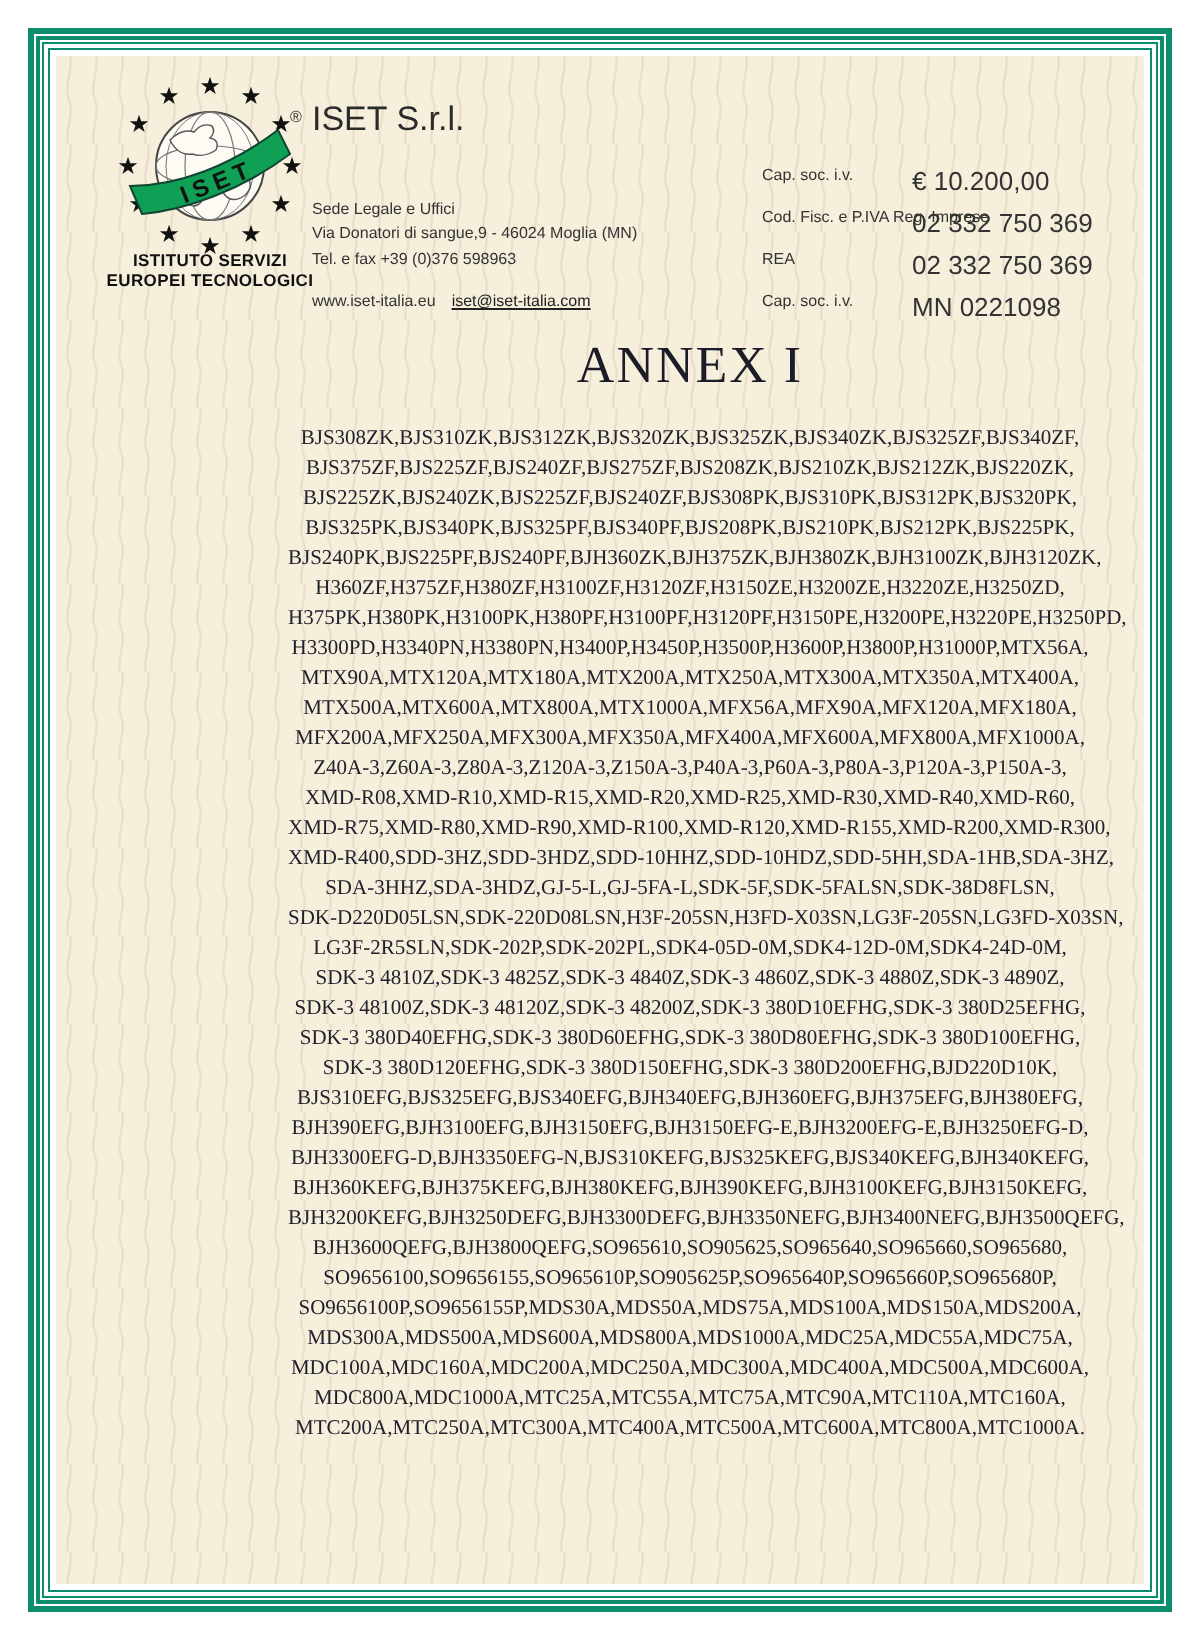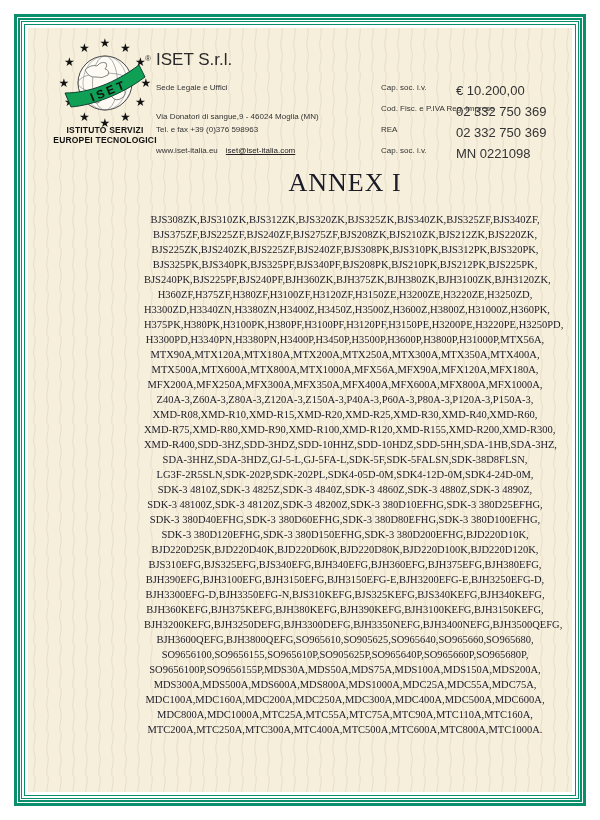--- a/index.html
+++ b/index.html
@@ -19,21 +19,21 @@
   .watermark{position:absolute;inset:0;width:100%;height:100%;pointer-events:none;}
 
   
   .logo-svg{position:absolute;left:27px;top:9px;width:100px;height:92px;}
   .logo-caption{
     position:absolute;left:8px;top:97px;width:138px;text-align:center;
     font-weight:bold;font-size:8.5px;line-height:10px;color:#111;letter-spacing:.2px;
   }
   .company-name{position:absolute;left:128px;top:22px;font-size:17px;color:#2a2a2a;}
   .addr{position:absolute;left:128px;font-size:8px;color:#333;}
-  .addr.a1{top:55px}.addr.a2{top:84px}.addr.a3{top:97px}.addr.a4{top:118px}
+  .addr.a1{top:72px}.addr.a2{top:84px}.addr.a3{top:97px}.addr.a4{top:118px}
   .email-link{text-decoration:underline;color:#222;margin-left:8px;}
   .fiscal-label{position:absolute;left:325px;font-size:8px;color:#333;margin-left:28px;}
   .fiscal-value{position:absolute;left:428px;font-size:13px;color:#333;}
   .r1{top:55px}.r2{top:76px}.r3{top:97px}.r4{top:118px}
 
   
   .annex-block{position:absolute;left:88px;top:140px;width:402px;margin-left:28px;}
   .annex-title{
     text-align:center;font-family:"Liberation Serif", serif;
     font-size:26px;letter-spacing:1px;color:#1c1c28;margin:0 0 14px 0;font-weight:normal;
@@ -117,37 +117,36 @@
 
       <div class="annex-block">
         <h1 class="annex-title">ANNEX I</h1>
         <div class="codes">
                 <div class="code-line">BJS308ZK,BJS310ZK,BJS312ZK,BJS320ZK,BJS325ZK,BJS340ZK,BJS325ZF,BJS340ZF,</div>
                 <div class="code-line">BJS375ZF,BJS225ZF,BJS240ZF,BJS275ZF,BJS208ZK,BJS210ZK,BJS212ZK,BJS220ZK,</div>
                 <div class="code-line">BJS225ZK,BJS240ZK,BJS225ZF,BJS240ZF,BJS308PK,BJS310PK,BJS312PK,BJS320PK,</div>
                 <div class="code-line">BJS325PK,BJS340PK,BJS325PF,BJS340PF,BJS208PK,BJS210PK,BJS212PK,BJS225PK,</div>
                 <div class="code-line">BJS240PK,BJS225PF,BJS240PF,BJH360ZK,BJH375ZK,BJH380ZK,BJH3100ZK,BJH3120ZK,</div>
                 <div class="code-line">H360ZF,H375ZF,H380ZF,H3100ZF,H3120ZF,H3150ZE,H3200ZE,H3220ZE,H3250ZD,</div>
-                <div class="code-line">H3300ZD,H3340ZN,H3380ZN,H3400Z,H3450Z,H3500Z,H3600Z,H3800Z,H31000Z,H360PK,</div>
                 <div class="code-line">H375PK,H380PK,H3100PK,H380PF,H3100PF,H3120PF,H3150PE,H3200PE,H3220PE,H3250PD,</div>
                 <div class="code-line">H3300PD,H3340PN,H3380PN,H3400P,H3450P,H3500P,H3600P,H3800P,H31000P,MTX56A,</div>
                 <div class="code-line">MTX90A,MTX120A,MTX180A,MTX200A,MTX250A,MTX300A,MTX350A,MTX400A,</div>
                 <div class="code-line">MTX500A,MTX600A,MTX800A,MTX1000A,MFX56A,MFX90A,MFX120A,MFX180A,</div>
                 <div class="code-line">MFX200A,MFX250A,MFX300A,MFX350A,MFX400A,MFX600A,MFX800A,MFX1000A,</div>
                 <div class="code-line">Z40A-3,Z60A-3,Z80A-3,Z120A-3,Z150A-3,P40A-3,P60A-3,P80A-3,P120A-3,P150A-3,</div>
                 <div class="code-line">XMD-R08,XMD-R10,XMD-R15,XMD-R20,XMD-R25,XMD-R30,XMD-R40,XMD-R60,</div>
                 <div class="code-line">XMD-R75,XMD-R80,XMD-R90,XMD-R100,XMD-R120,XMD-R155,XMD-R200,XMD-R300,</div>
                 <div class="code-line">XMD-R400,SDD-3HZ,SDD-3HDZ,SDD-10HHZ,SDD-10HDZ,SDD-5HH,SDA-1HB,SDA-3HZ,</div>
                 <div class="code-line">SDA-3HHZ,SDA-3HDZ,GJ-5-L,GJ-5FA-L,SDK-5F,SDK-5FALSN,SDK-38D8FLSN,</div>
+                <div class="code-line">SDK-D220D05LSN,SDK-220D08LSN,H3F-205SN,H3FD-X03SN,LG3F-205SN,LG3FD-X03SN,</div>
                 <div class="code-line">LG3F-2R5SLN,SDK-202P,SDK-202PL,SDK4-05D-0M,SDK4-12D-0M,SDK4-24D-0M,</div>
                 <div class="code-line">SDK-3 4810Z,SDK-3 4825Z,SDK-3 4840Z,SDK-3 4860Z,SDK-3 4880Z,SDK-3 4890Z,</div>
                 <div class="code-line">SDK-3 48100Z,SDK-3 48120Z,SDK-3 48200Z,SDK-3 380D10EFHG,SDK-3 380D25EFHG,</div>
                 <div class="code-line">SDK-3 380D40EFHG,SDK-3 380D60EFHG,SDK-3 380D80EFHG,SDK-3 380D100EFHG,</div>
                 <div class="code-line">SDK-3 380D120EFHG,SDK-3 380D150EFHG,SDK-3 380D200EFHG,BJD220D10K,</div>
-                <div class="code-line">BJD220D25K,BJD220D40K,BJD220D60K,BJD220D80K,BJD220D100K,BJD220D120K,</div>
                 <div class="code-line">BJS310EFG,BJS325EFG,BJS340EFG,BJH340EFG,BJH360EFG,BJH375EFG,BJH380EFG,</div>
                 <div class="code-line">BJH390EFG,BJH3100EFG,BJH3150EFG,BJH3150EFG-E,BJH3200EFG-E,BJH3250EFG-D,</div>
                 <div class="code-line">BJH3300EFG-D,BJH3350EFG-N,BJS310KEFG,BJS325KEFG,BJS340KEFG,BJH340KEFG,</div>
                 <div class="code-line">BJH360KEFG,BJH375KEFG,BJH380KEFG,BJH390KEFG,BJH3100KEFG,BJH3150KEFG,</div>
                 <div class="code-line">BJH3200KEFG,BJH3250DEFG,BJH3300DEFG,BJH3350NEFG,BJH3400NEFG,BJH3500QEFG,</div>
                 <div class="code-line">BJH3600QEFG,BJH3800QEFG,SO965610,SO905625,SO965640,SO965660,SO965680,</div>
                 <div class="code-line">SO9656100,SO9656155,SO965610P,SO905625P,SO965640P,SO965660P,SO965680P,</div>
                 <div class="code-line">SO9656100P,SO9656155P,MDS30A,MDS50A,MDS75A,MDS100A,MDS150A,MDS200A,</div>
                 <div class="code-line">MDS300A,MDS500A,MDS600A,MDS800A,MDS1000A,MDC25A,MDC55A,MDC75A,</div>
                 <div class="code-line">MDC100A,MDC160A,MDC200A,MDC250A,MDC300A,MDC400A,MDC500A,MDC600A,</div>

